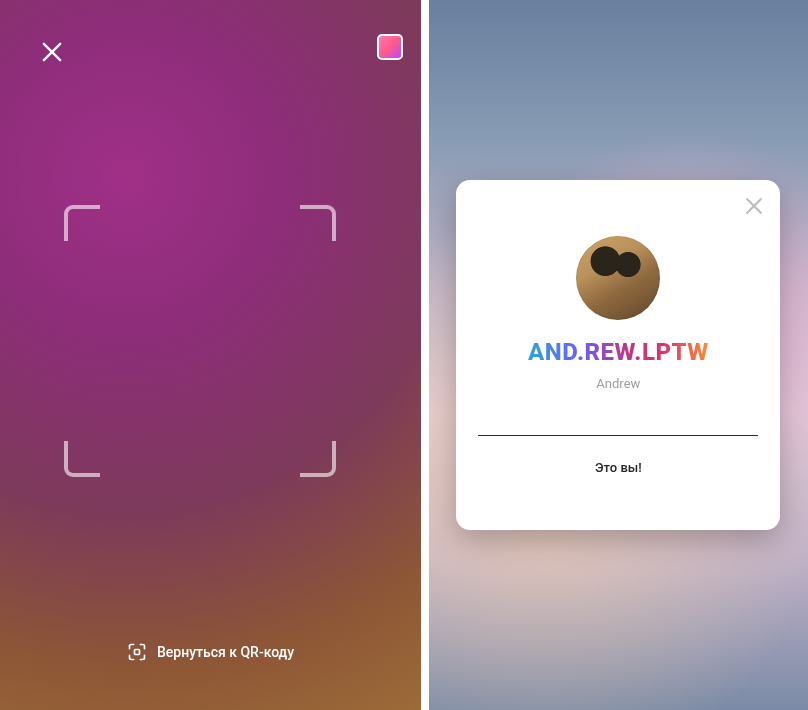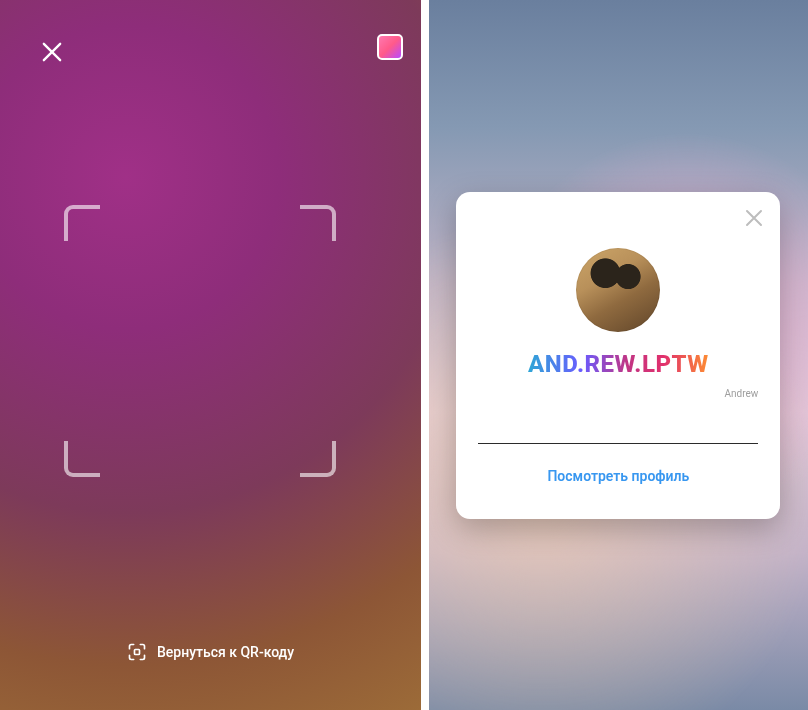--- a/index.html
+++ b/index.html
@@ -128,24 +128,23 @@
     letter-spacing: 0.5px;
     text-transform: uppercase;
     margin-bottom: 10px;
     background: linear-gradient(90deg, #2fa6d6 0%, #6a5bff 30%, #c13584 55%, #e1306c 75%, #fd8d32 100%);
     -webkit-background-clip: text;
     background-clip: text;
     color: transparent;
     display: inline-block;
   }
   .displayname {
-    font-size: 10px;
+    font-size: 13px;
     color: #9e9e9e;
     margin-bottom: 44px;
-    text-align: right;
   }
   .divider {
     height: 1px;
     background: #2b2b2b;
     margin: 0 0 24px;
   }
   .thats-you {
     font-size: 13px;
     color: #262626;
     font-weight: 500;
@@ -198,15 +197,15 @@
       </svg>
     </div>
 
     <div class="avatar"></div>
 
     <div class="username">AND.REW.LPTW</div>
     <div class="displayname">Andrew</div>
 
     <div class="divider"></div>
 
-    <div class="view-profile">Посмотреть профиль</div>
+    <div class="thats-you">Это вы!</div>
   </div>
 </div>
 
 </body></html>

